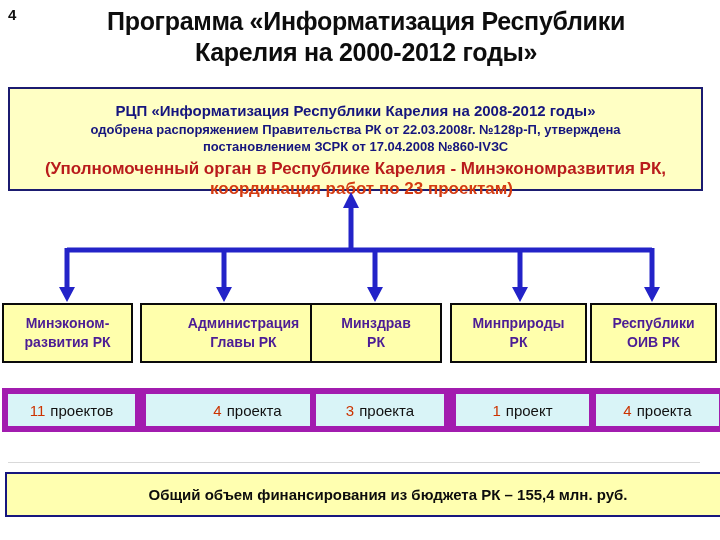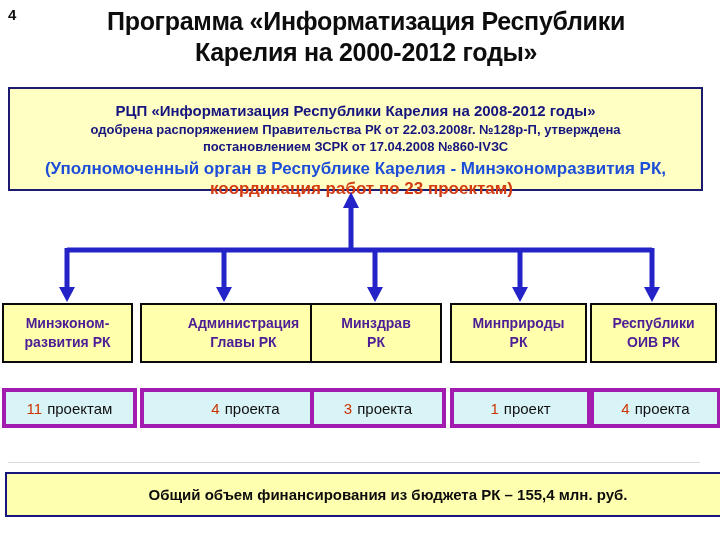--- a/index.html
+++ b/index.html
@@ -15,33 +15,33 @@
     position:absolute; top:6px; left:40px; right:28px;
     text-align:center; font-size:25px; line-height:31px; font-weight:bold;
     color:#0d0d0d; white-space:pre-line; letter-spacing:-0.3px;
   }
   .info-box {
     position:absolute; left:8px; top:87px; width:691px; height:100px;
     background:#FFFFC4; border:2px solid #1b1b70; text-align:center;
   }
   .info-heading   { margin-top:12px; font-size:15px; line-height:20px; font-weight:bold; color:#16167e; }
   .info-approval  { font-size:13px; line-height:17px; font-weight:bold; color:#16167e; white-space:pre-line; }
-  .info-authorized{ margin-top:3px; font-size:17px; line-height:21px; font-weight:bold; color:#1d4ed8; }
+  .info-authorized{ margin-top:3px; font-size:17px; line-height:21px; font-weight:bold; color:#b91c1c; }
   .info-coordination { font-size:17px; line-height:20px; font-weight:bold; color:#d43a10;padding-left:12px; }
   .connectors { position:absolute; left:0; top:190px; width:720px; height:114px; }
   .org-box {
     position:absolute; top:303px; height:56px;
     background:#FFFFAC; border:2px solid #0a0a0a;
     display:flex; align-items:center; justify-content:center; text-align:center;
     font-size:14px; line-height:19px; font-weight:bold; color:#4c1d95;
     white-space:pre-line;
   }
   .proj-box {
     position:absolute; top:388px; height:32px;
-    background:#D9F4F7; border:4px solid #a21caf;
+    background:#D9F4F7; border:6px solid #a21caf;
     display:flex; align-items:center; justify-content:center;
     font-size:15px; color:#111;
   }
   .proj-count { color:#cc3300; margin-right:5px; }
   .b1 { left:2px;   width:127px; }
   .b2 { left:140px; width:163px;padding-left:20px; }
   .b3 { left:310px; width:128px; }
   .b4 { left:450px; width:133px; }
   .b5 { left:590px; width:123px; }
   .divider {
@@ -99,21 +99,21 @@
 Главы РК</div>
   <div class="org-box b3">Минздрав
 РК</div>
   <div class="org-box b4">Минприроды
 РК</div>
   <div class="org-box b5">Республики
 ОИВ РК</div>
 
   <div class="proj-box b1">
     <span class="proj-count">11</span>
-    <span>проектам</span>
+    <span>проектов</span>
   </div>
   <div class="proj-box b2">
     <span class="proj-count">4</span>
     <span>проекта</span>
   </div>
   <div class="proj-box b3">
     <span class="proj-count">3</span>
     <span>проекта</span>
   </div>
   <div class="proj-box b4">

